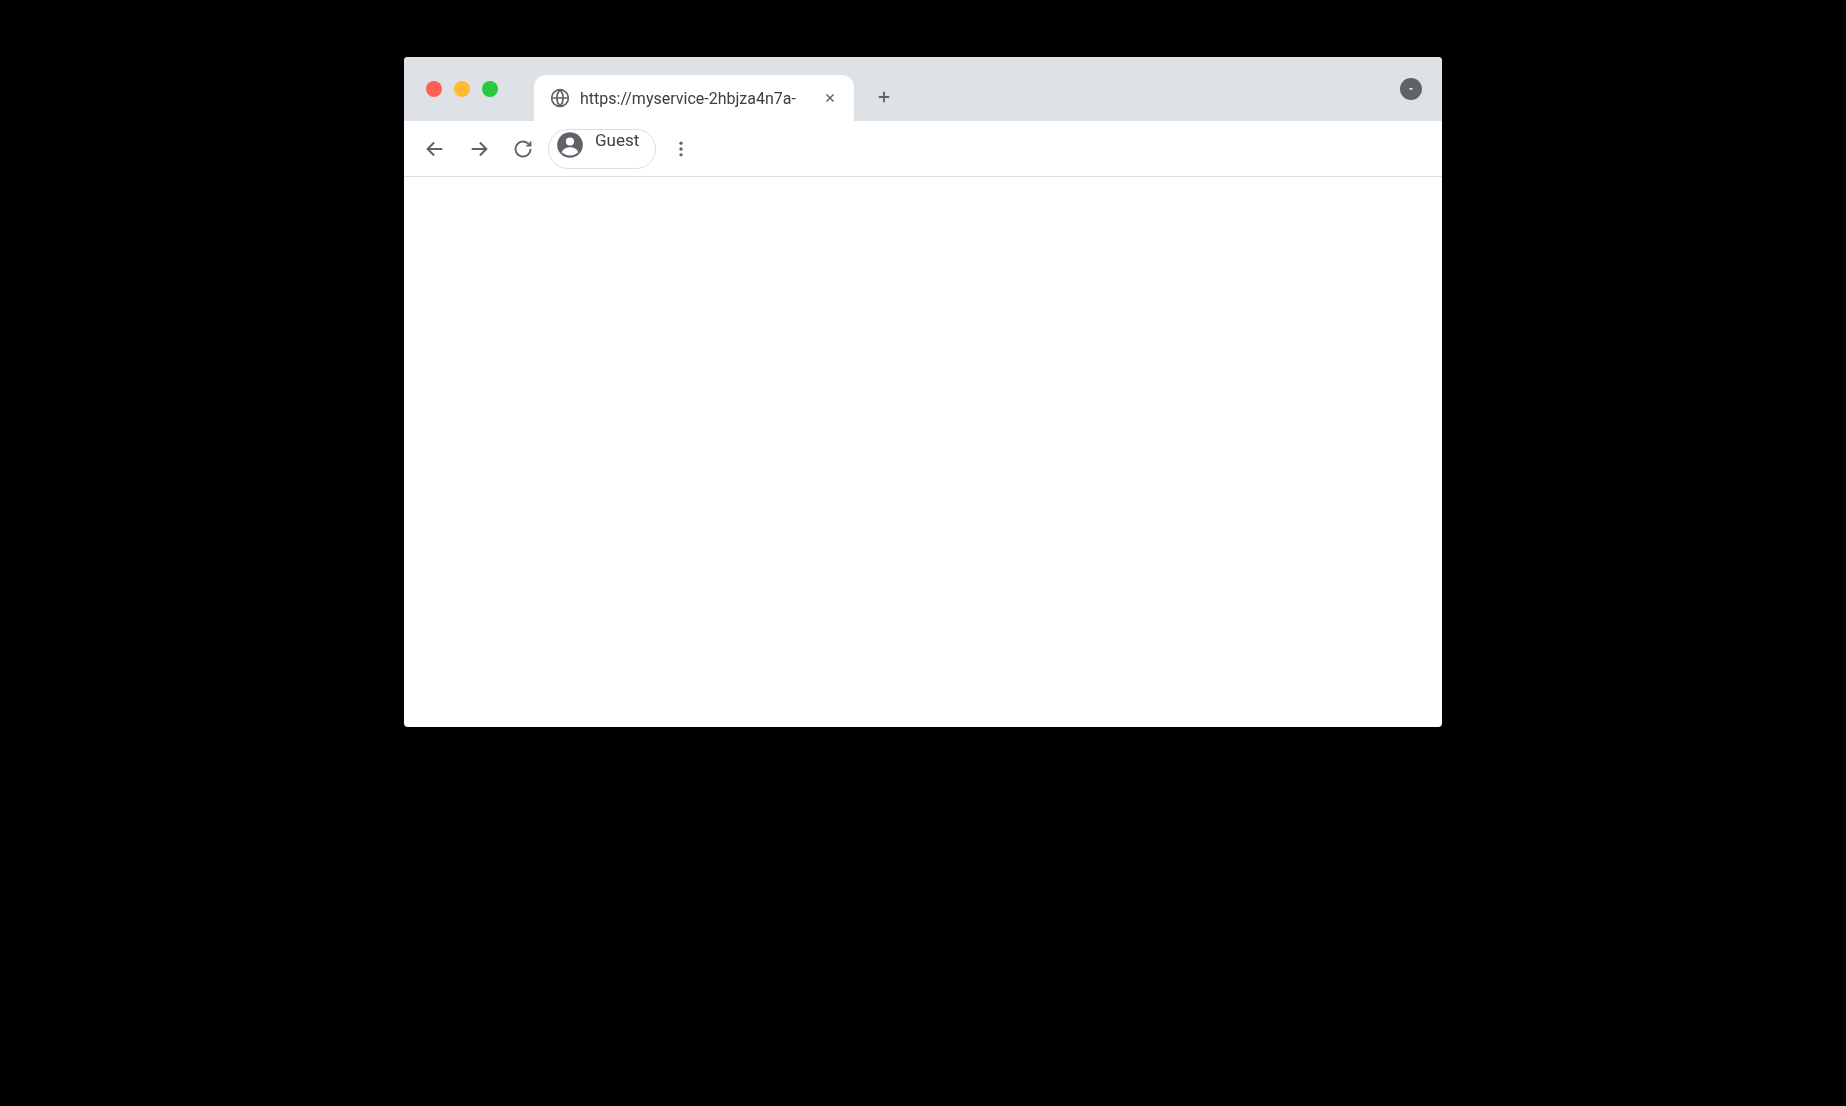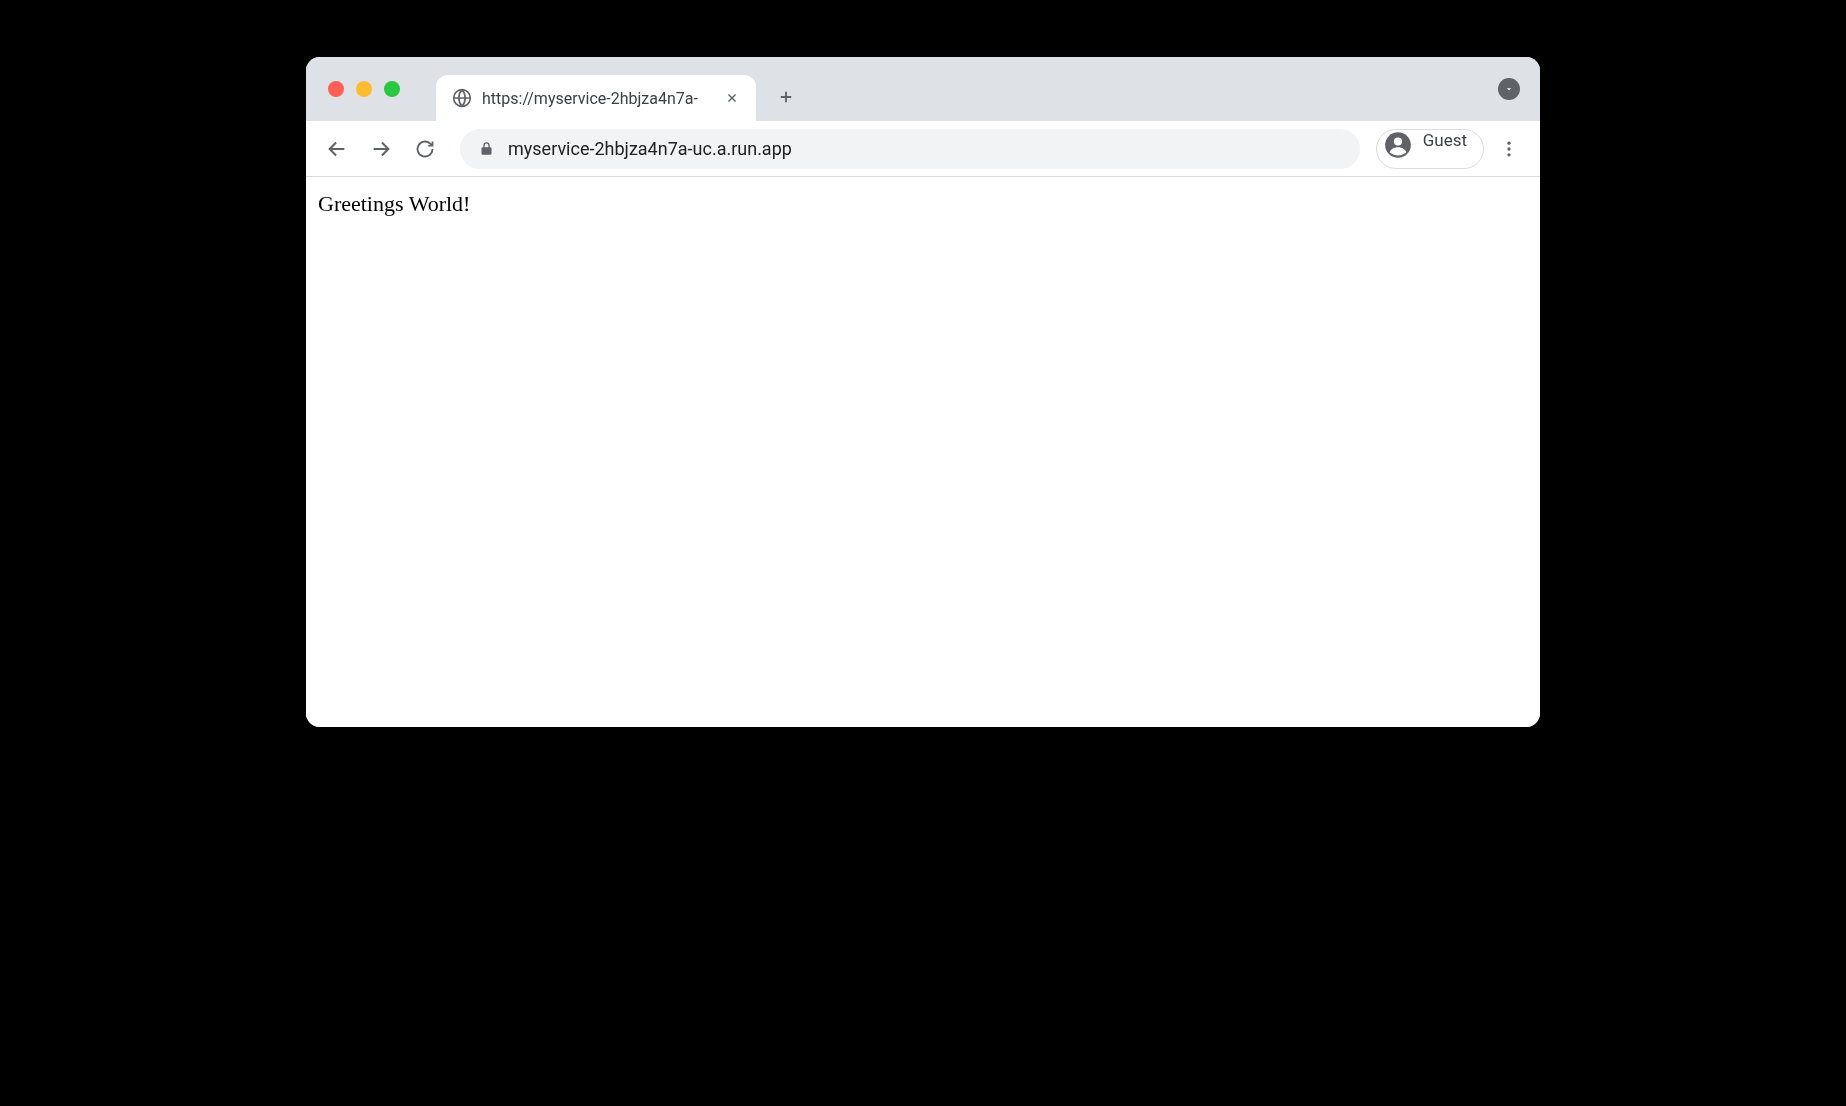--- a/index.html
+++ b/index.html
@@ -11,24 +11,24 @@
       background: #000;
       width: 1846px;
       height: 1106px;
       font-family: -apple-system, BlinkMacSystemFont, "Segoe UI", Roboto, sans-serif;
       display: flex;
       align-items: flex-start;
       justify-content: center;
       padding-top: 57px;
     }
     .browser-window {
-      width: 1234px;
+      width: 1038px;
       height: 670px;
       background: #fff;
-      border-radius: 14px;
+      border-radius: 4px;
       overflow: hidden;
       box-shadow: 0 20px 60px rgba(0,0,0,0.5);
       display: flex;
       flex-direction: column;
     }
     .tab-bar {
       background: #dee1e6;
       height: 64px;
       display: flex;
       align-items: flex-end;
@@ -257,28 +257,20 @@
         <polyline points="13 5 20 12 13 19"></polyline>
       </svg>
     </div>
     <div class="nav-btn">
       <svg width="20" height="20" viewBox="0 0 24 24" fill="none" stroke="currentColor" stroke-width="2.2">
         <path d="M21 12a9 9 0 1 1-3-6.7L21 8"></path>
         <polyline points="21 3 21 8 16 8"></polyline>
       </svg>
     </div>
 
-    <div class="address-bar">
-      <span class="lock-icon">
-        <svg width="15" height="15" viewBox="0 0 24 24" fill="#5f6368">
-          <path d="M18 10h-1V7a5 5 0 0 0-10 0v3H6a2 2 0 0 0-2 2v8a2 2 0 0 0 2 2h12a2 2 0 0 0 2-2v-8a2 2 0 0 0-2-2zM9 7a3 3 0 0 1 6 0v3H9V7z"></path>
-        </svg>
-      </span>
-      <span class="address-text">myservice-2hbjza4n7a-uc.a.run.app</span>
-    </div>
 
     <div class="profile-chip">
       <span class="profile-avatar">
         <svg width="28" height="28" viewBox="0 0 24 24" fill="#5f6368">
           <circle cx="12" cy="12" r="11"></circle>
           <circle cx="12" cy="9" r="3.5" fill="#fff"></circle>
           <path d="M12 14c-3.5 0-6.5 1.8-7 4.5a11 11 0 0 0 14 0c-.5-2.7-3.5-4.5-7-4.5z" fill="#fff"></path>
         </svg>
       </span>
       <span class="profile-label">Guest</span>
@@ -286,17 +278,14 @@
 
     <div class="kebab-menu">
       <svg width="20" height="20" viewBox="0 0 24 24" fill="currentColor">
         <circle cx="12" cy="5" r="2"></circle>
         <circle cx="12" cy="12" r="2"></circle>
         <circle cx="12" cy="19" r="2"></circle>
       </svg>
     </div>
   </div>
 
-  <div class="content-area">
-    <div class="page-text">Greetings World!</div>
-  </div>
 
 </div>
 
 </body></html>

